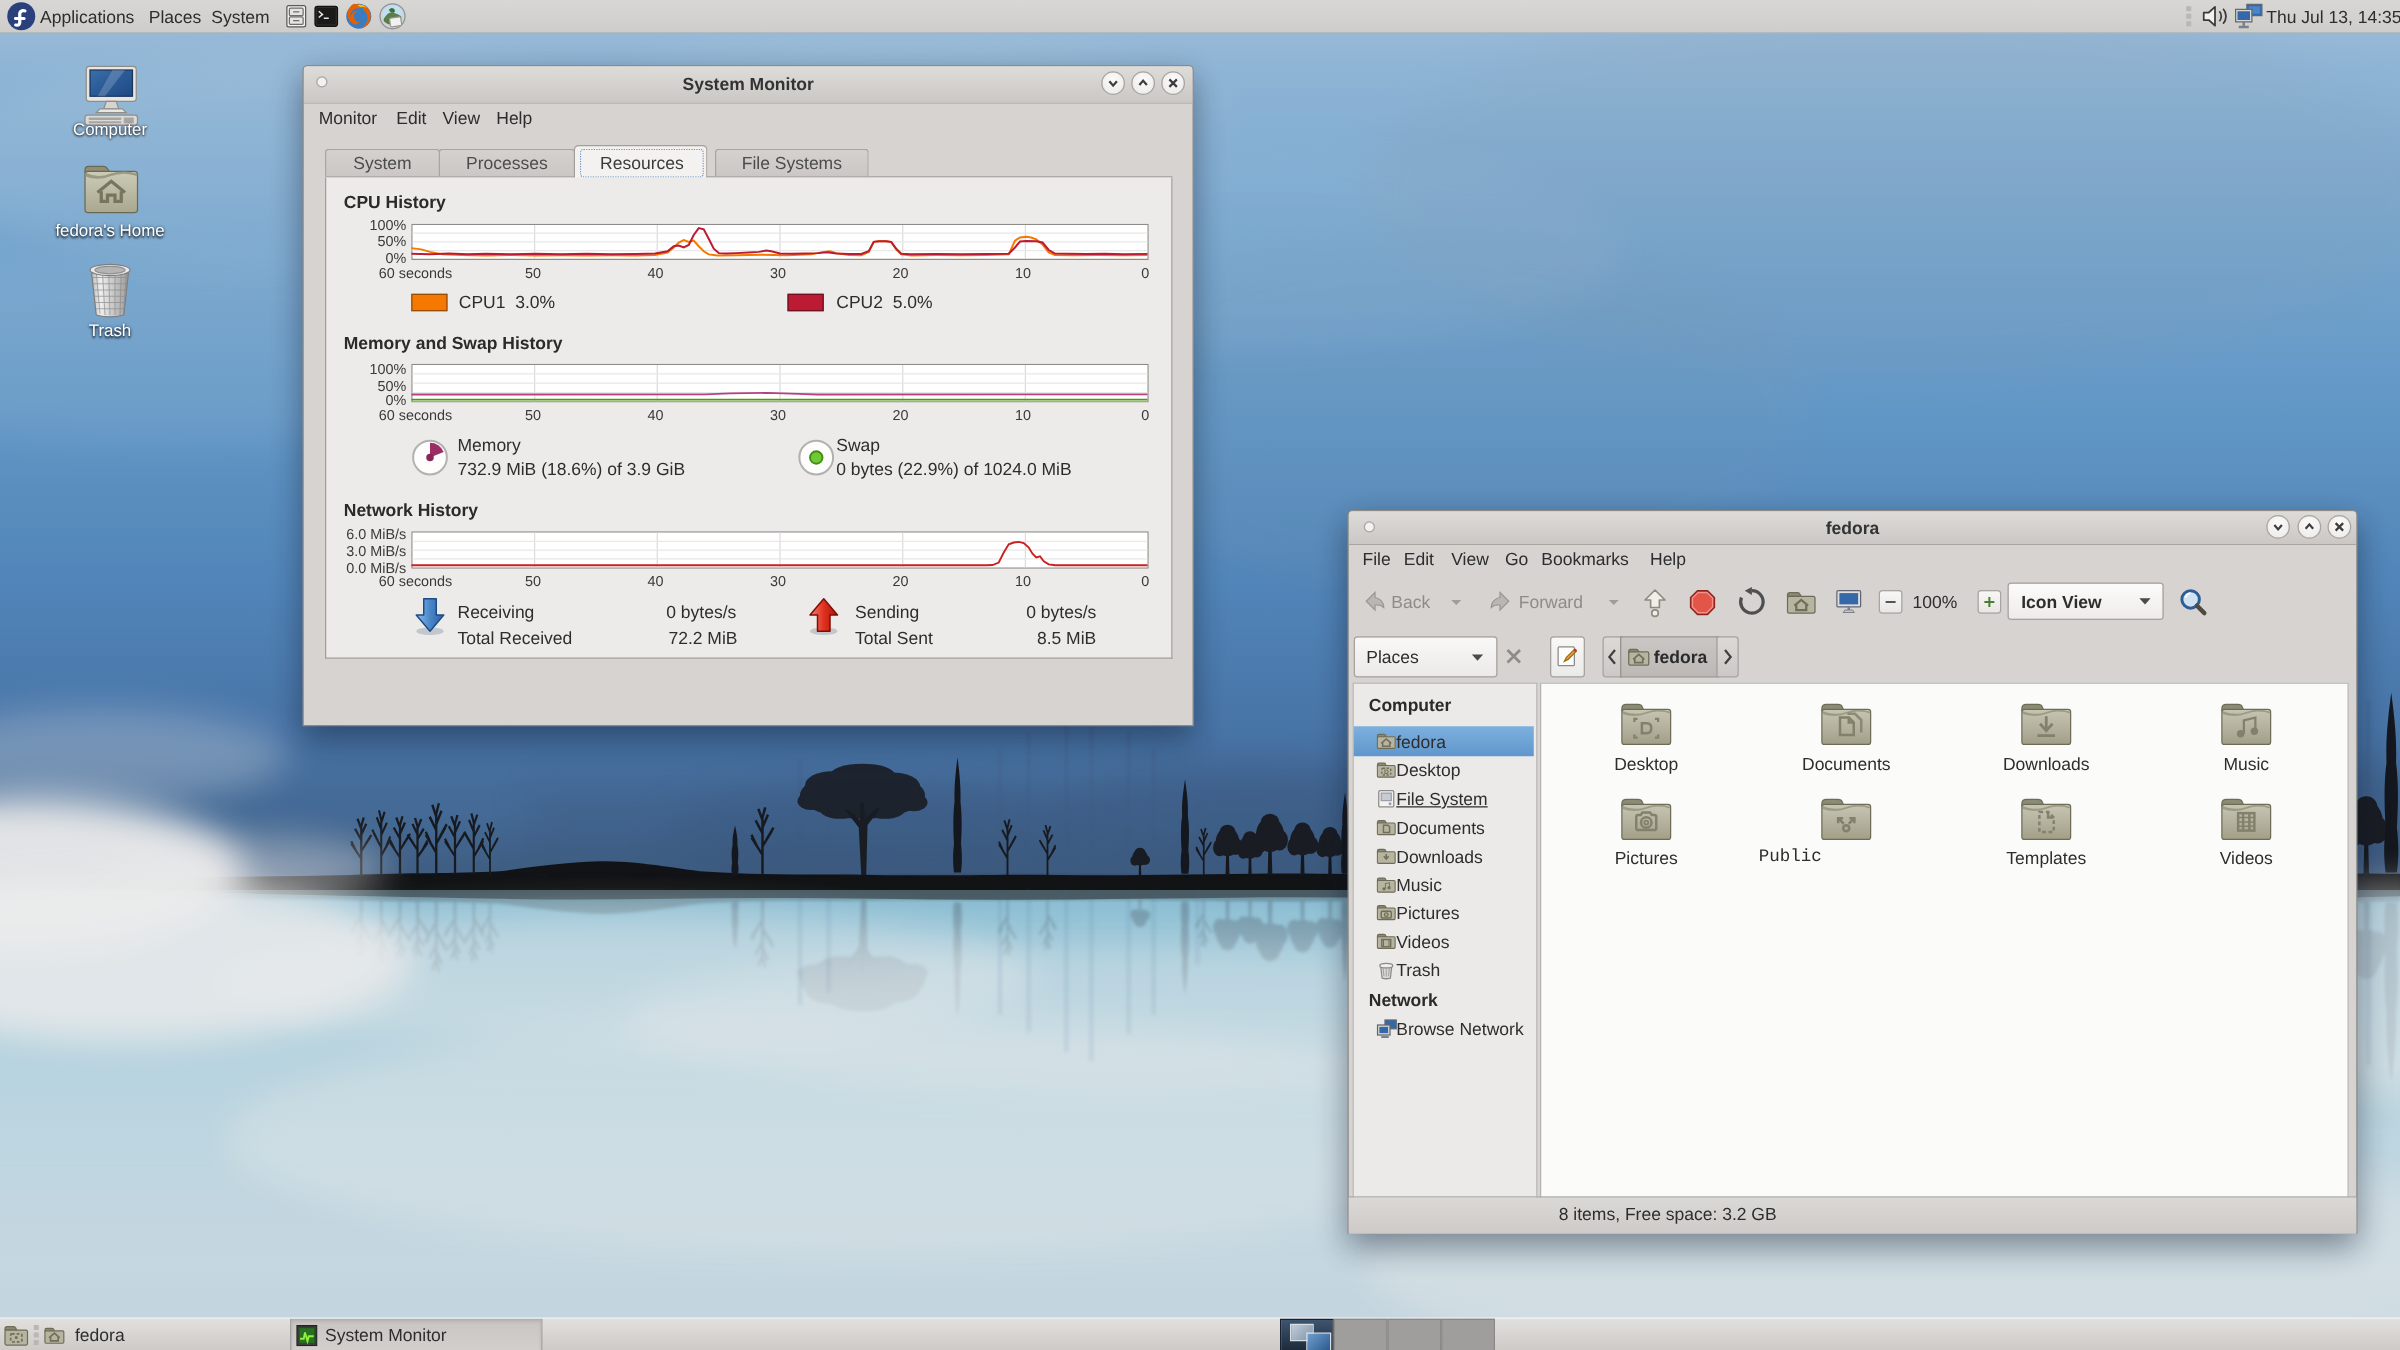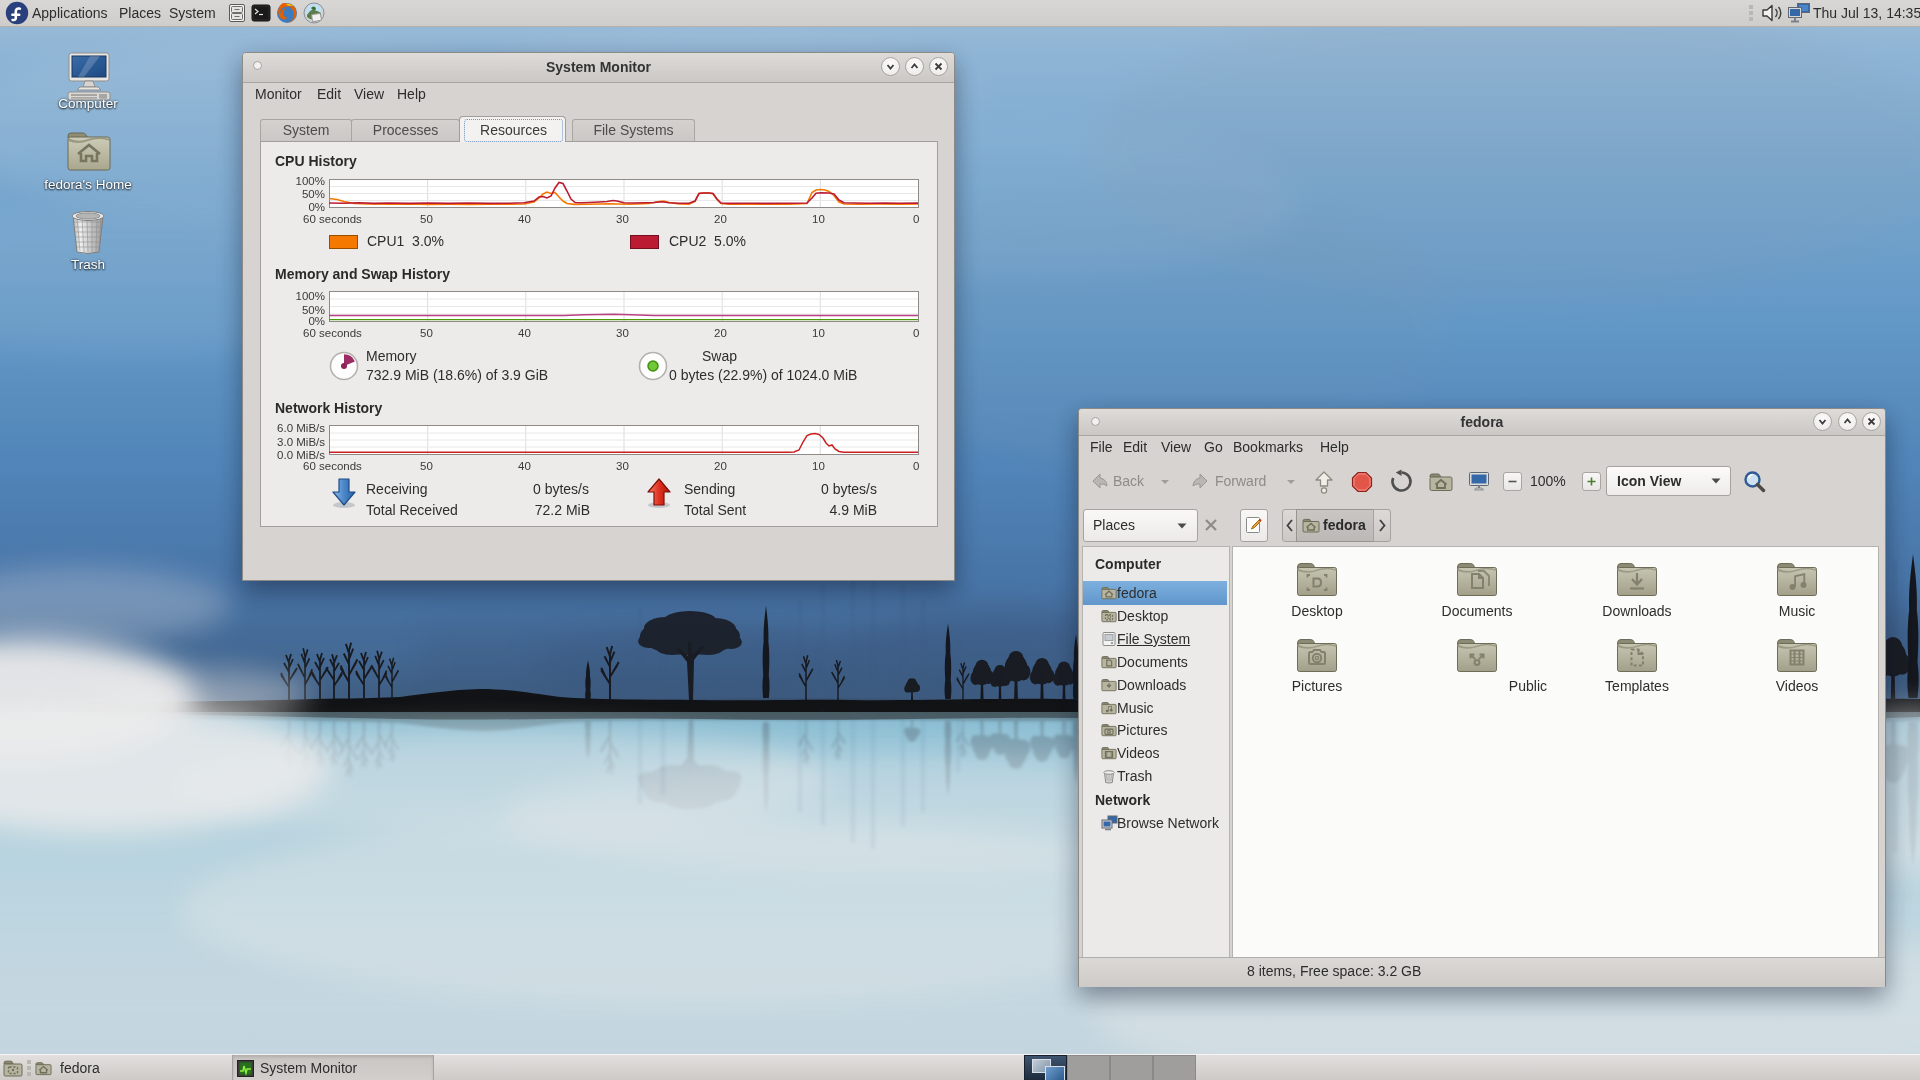--- a/index.html
+++ b/index.html
@@ -359,21 +359,21 @@
     <circle cx="15" cy="15" r="13.5" fill="#fdfdfd" stroke="#b3b1ae" stroke-width="1.6"></circle>
     <path d="M15 15 L15 3.2 A11.8 11.8 0 0 1 25.9 10.5 Z" fill="#9b2d64"></path>
     <circle cx="15" cy="15" r="3" fill="#8c2458"></circle>
   </svg>
   <div class="t" style="left:123px;top:295px;">Memory</div>
   <div class="t" style="left:123px;top:314px;">732.9 MiB (18.6%) of 3.9 GiB</div>
   <svg class="abs" style="left:395px;top:298px" width="30" height="30" viewBox="0 0 30 30">
     <circle cx="15" cy="15" r="13.5" fill="#fdfdfd" stroke="#b3b1ae" stroke-width="1.6"></circle>
     <circle cx="15" cy="15" r="5" fill="#71c837" stroke="#3f8f0e" stroke-width="1.5"></circle>
   </svg>
-  <div class="t" style="left:426px;top:295px;margin-left:33px;">Swap</div>
+  <div class="t" style="left:426px;top:295px;">Swap</div>
   <div class="t" style="left:426px;top:314px;">0 bytes (22.9%) of 1024.0 MiB</div>
 
   <div class="t b" style="left:32px;top:347px;">Network History</div>
   <svg class="abs" style="left:86px;top:372px" width="590" height="30" viewBox="0 0 590 30">
     <rect x="0.5" y="0.5" width="589" height="29" fill="#ffffff" stroke="#8d8a87"></rect>
     <g stroke="#dcdcdc">
         <path d="M98.7 1 V29 M196.8 1 V29 M295 1 V29 M393.2 1 V29 M491.3 1 V29"></path>
       </g>
     <g stroke="#e8e8e8">
         <path d="M1 8 H589 M1 15 H589 M1 22 H589"></path>
@@ -412,21 +412,21 @@
           <stop offset="0.5" stop-color="#e03020"></stop>
           <stop offset="1" stop-color="#aa1408"></stop>
         </linearGradient>
       </defs>
     <ellipse cx="13" cy="28" rx="11" ry="3" fill="#9aa4ae" opacity="0.5"></ellipse>
     <path d="M13 2 L24 15 H18 V28 H8 V15 H2 Z" fill="url(#rar1)" stroke="#7e0f06" stroke-width="1.2" stroke-linejoin="round"></path>
   </svg>
   <div class="t" style="left:441px;top:428px;">Sending</div>
   <div class="t r" style="left:494px;top:428px;width:140px;">0 bytes/s</div>
   <div class="t" style="left:441px;top:449px;">Total Sent</div>
-  <div class="t r" style="left:494px;top:449px;width:140px;">4.9 MiB</div>
+  <div class="t r" style="left:494px;top:449px;width:140px;">8.5 MiB</div>
 </div>
 
 <div class="win" id="filemgr" style="left:1078px;top:408px;width:806px;height:577px;">
   <div class="tbar" style="height:26px;"></div>
   <div class="wtitle" style="height:26px;line-height:26px;">fedora</div>
   <div class="abs" style="left:12px;top:8px;width:7px;height:7px;border-radius:50%;background:#f2f1ef;border:1px solid #a5a3a0;"></div>
   <div class="wbtn" style="left:734px;top:3px;">
       <svg width="13" height="13" viewBox="0 0 13 13">
         <path d="M3.5 5 L6.5 8.5 L9.5 5" stroke="#3d3d3d" stroke-width="1.8" fill="none"></path>
       </svg>
@@ -667,21 +667,21 @@
   </svg>
   <div class="t" style="left:168px;top:269px;width:140px;text-align:center;">Pictures</div>
   <svg class="abs" style="left:377px;top:224px" width="42" height="41" viewBox="0 0 42 41">
     <use href="#bigfold"></use>
     <g fill="none" stroke="#83816c" stroke-width="2">
       <path d="M19 26 L14.5 21.5 M14.5 25.5 v-4 h4"></path>
       <path d="M23 26 L27.5 21.5 M23.5 21.5 h4 v4"></path>
       <circle cx="21" cy="29.5" r="2.4"></circle>
     </g>
   </svg>
-  <div class="t" style="left:328px;top:269px;width:140px;text-align:right;">Public</div>
+  <div class="t" style="left:328px;top:269px;width:140px;text-align:left;font-family:Liberation Mono, monospace;">Public</div>
   <svg class="abs" style="left:537px;top:224px" width="42" height="41" viewBox="0 0 42 41">
     <use href="#bigfold"></use>
     <g fill="none" stroke="#83816c" stroke-width="2">
       <path d="M15.5 16.5 h7 l4.5 4.5 v11.5 h-11.5 z" stroke-dasharray="3 2.2"></path>
       <path d="M22.5 16.5 v4.5 h4.5"></path>
     </g>
   </svg>
   <div class="t" style="left:488px;top:269px;width:140px;text-align:center;">Templates</div>
   <svg class="abs" style="left:697px;top:224px" width="42" height="41" viewBox="0 0 42 41">
     <use href="#bigfold"></use>

